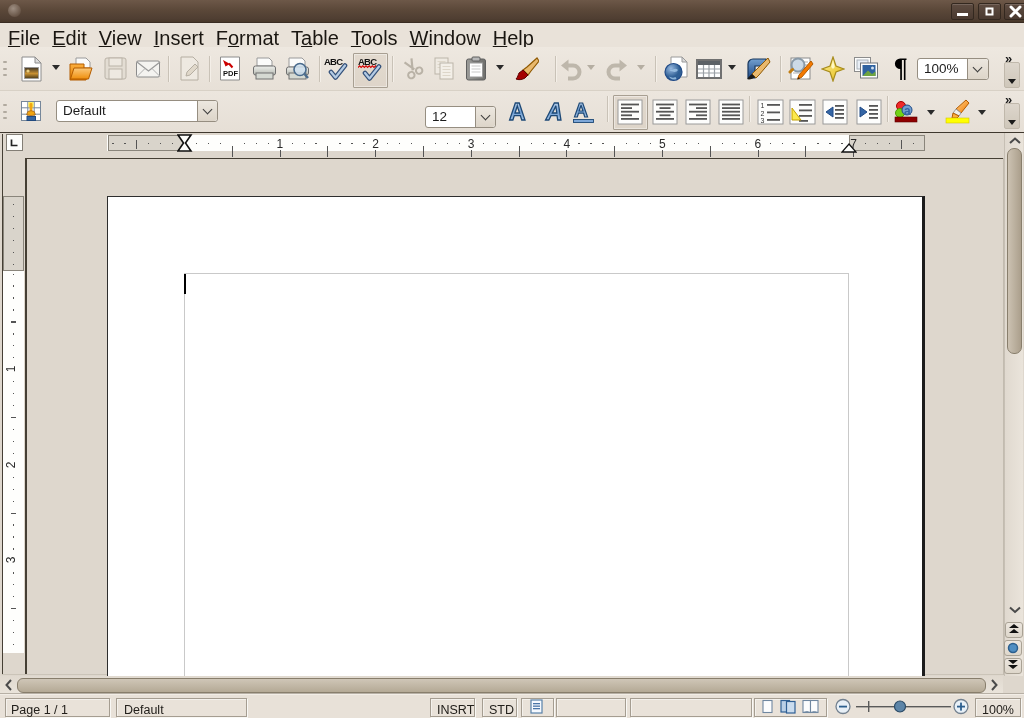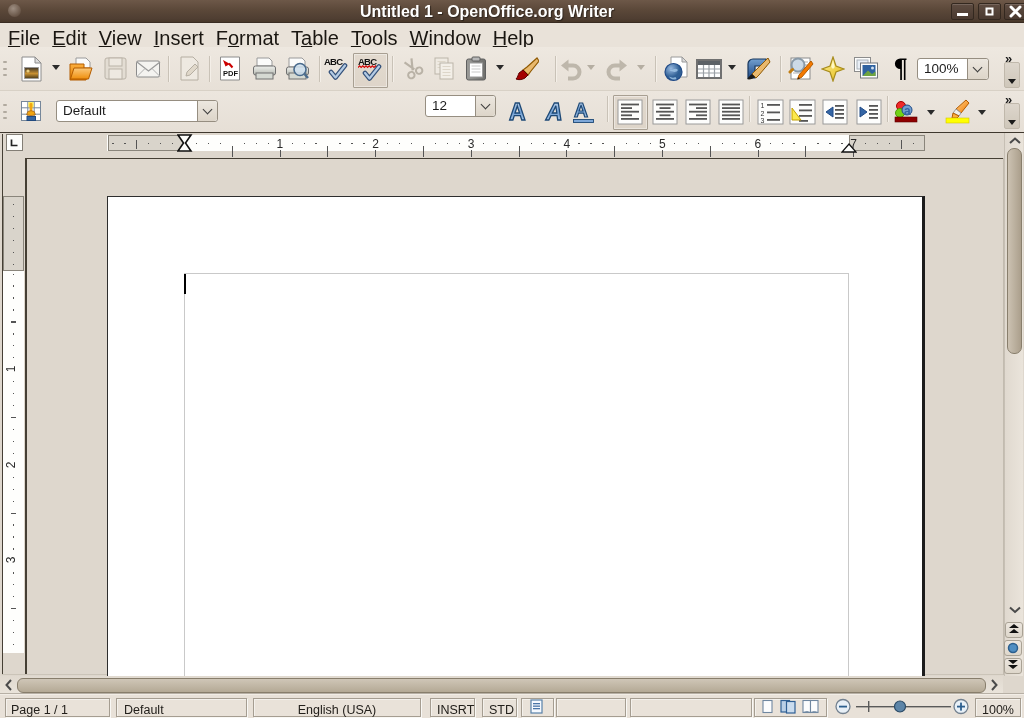--- a/index.html
+++ b/index.html
@@ -53,21 +53,20 @@
 .navbtn{position:absolute;left:0;width:16px;height:14px;background:linear-gradient(#ece6de,#ded7cb);border:1px solid #a9a295;border-radius:3px}
 
 #statusbar{position:absolute;left:0;top:694px;width:1024px;height:24px;background:#e8e1d8;border-top:1px solid #f2ede6;box-shadow:0 -1px 0 #b7b0a5;font-size:12.5px;color:#23201c}
 .scell{position:absolute;top:3px;height:17px;border:1px solid #a59d91;box-shadow:1px 1px 0 rgba(255,255,255,.75),inset 1px 1px 0 rgba(255,255,255,.5);background:#e9e2d9}
 .scell .t{position:absolute;top:4px;white-space:nowrap}
 </style></head>
 <body>
 <div id="app">
   <div id="titlebar">
     <div id="wicon"></div>
-    <div id="title-text">Untitled 1 - OpenOffice.org Writer</div>
     <div class="winbtn" style="left:951px">
         <svg width="21" height="15">
           <rect x="5" y="9" width="11" height="3" fill="#fff"></rect>
         </svg>
       </div>
     <div class="winbtn" style="left:978px">
         <svg width="21" height="15">
           <rect x="7.5" y="4.5" width="6" height="6" fill="none" stroke="#fff" stroke-width="2"></rect>
         </svg>
       </div>
@@ -399,21 +398,21 @@
                 <stop offset="1" stop-color="#f57900"></stop>
               </linearGradient>
             </defs>
           </svg></div>
         <div class="ddarrow" style="left:978px;top:19px"></div>
       </div>
     <div class="combo" style="left:56px;top:9px;width:160px">
         <div class="txt">Default</div>
         <div class="btn" style="width:19px"></div>
       </div>
-    <div class="combo" style="left:425px;top:4px;width:69px">
+    <div class="combo" style="left:425px;top:15px;width:69px">
         <div class="txt">12</div>
         <div class="btn" style="width:19px"></div>
       </div>
     <div class="ovf" style="top:1px">»</div>
     <div class="ovfstrip" style="top:12px;height:24px"></div>
   </div>
 
   <div id="work">
     <div id="topline"></div>
     <div id="vline1"></div>
@@ -585,23 +584,20 @@
       </div>
   </div>
 
   <div id="statusbar">
     <div class="scell" style="left:5px;width:103px">
         <div class="t" style="left:5px">Page 1 / 1</div>
       </div>
     <div class="scell" style="left:116px;width:129px">
         <div class="t" style="left:7px">Default</div>
       </div>
-    <div class="scell" style="left:253px;width:166px;text-align:center">
-        <div class="t" style="left:0;right:0">English (USA)</div>
-      </div>
     <div class="scell" style="left:430px;width:43px">
         <div class="t" style="left:6px">INSRT</div>
       </div>
     <div class="scell" style="left:482px;width:33px">
         <div class="t" style="left:6px">STD</div>
       </div>
     <div class="scell" style="left:521px;width:31px">
         <svg width="14" height="16" style="position:absolute;left:8px;top:0">
           <rect x="1" y="1" width="11" height="13" fill="#f5f9ff" stroke="#5880a8" stroke-width="1.2"></rect>
           <rect x="3" y="4" width="7" height="1.3" fill="#4a76a8"></rect>

